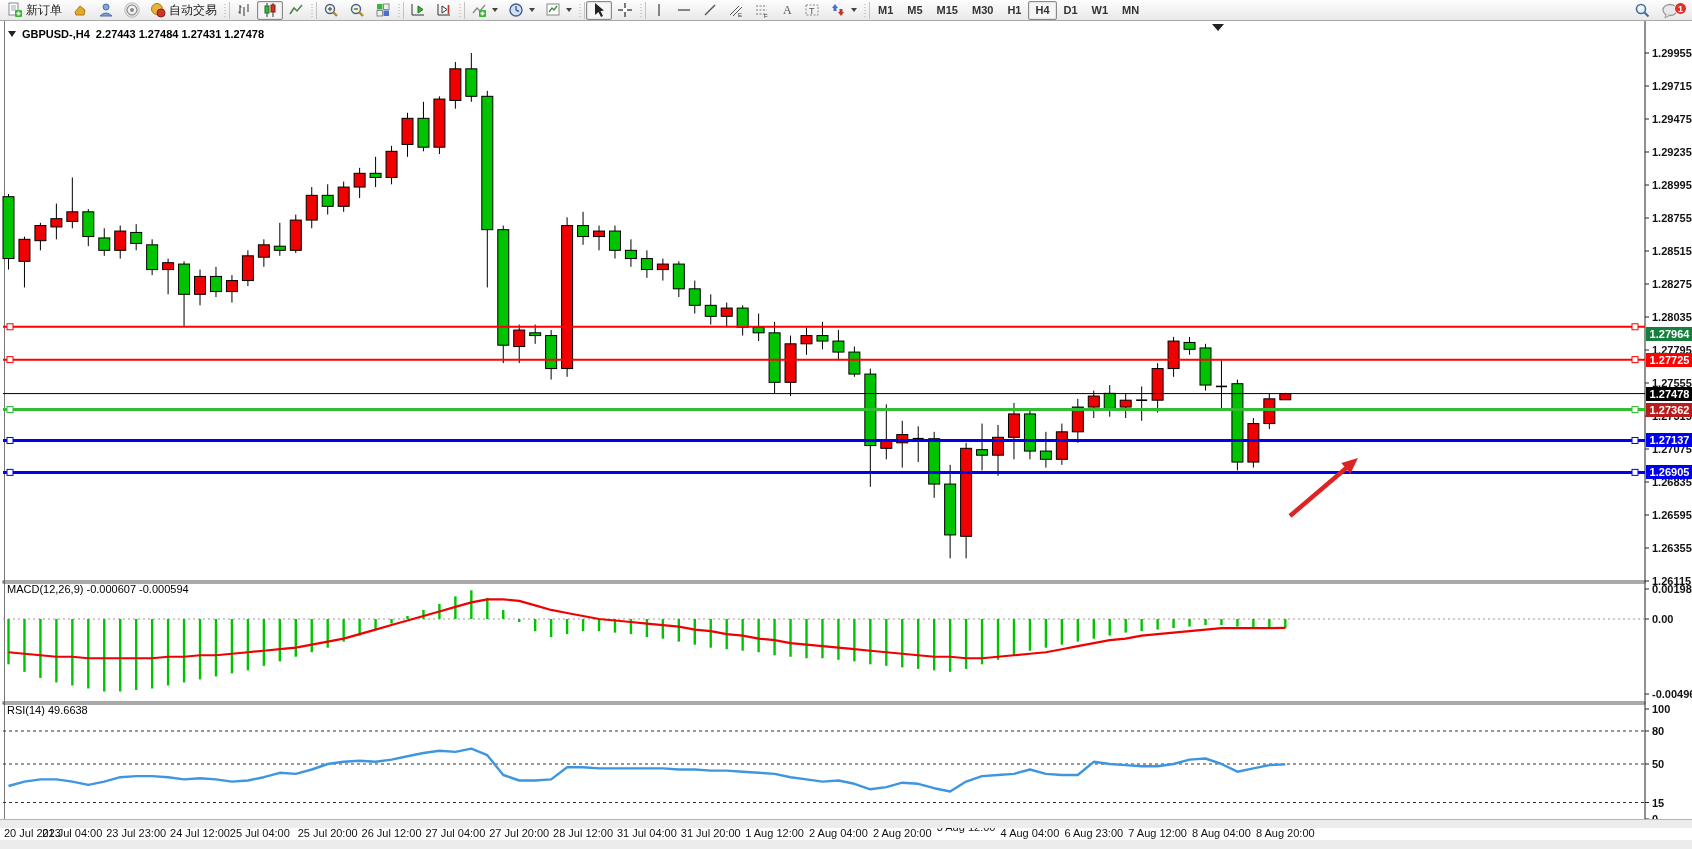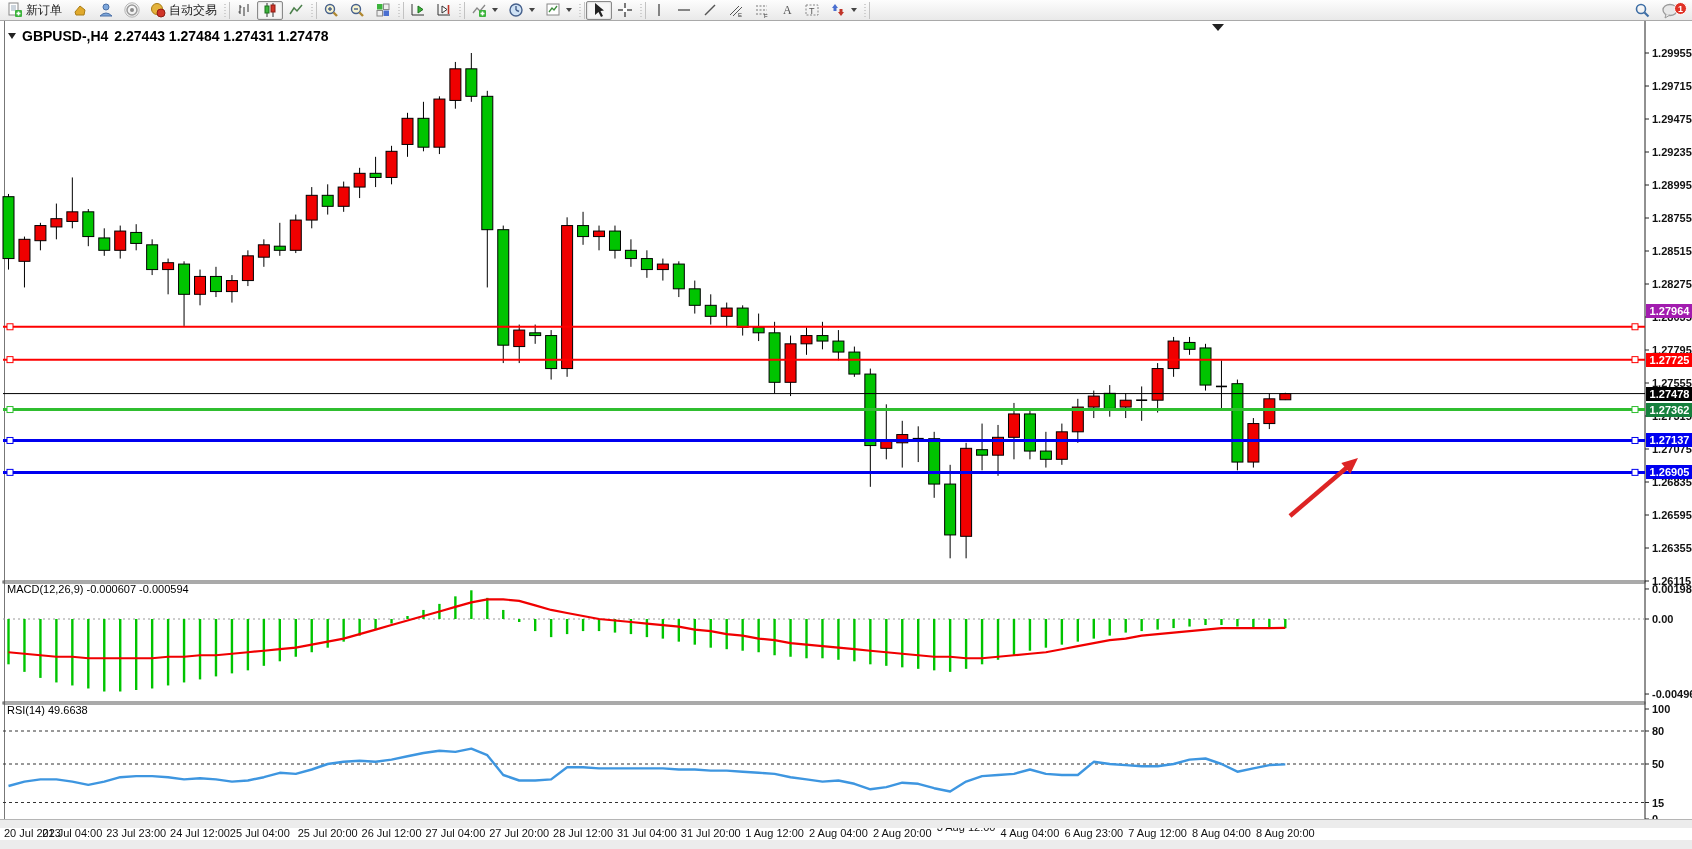--- a/index.html
+++ b/index.html
@@ -36,21 +36,21 @@
   }
   .tf-btn { padding:1px 6px; font-size:11px; font-weight:bold; color:#333; }
   .chat-badge {
     position:absolute; top:0px; right:2px; min-width:13px; height:13px; border-radius:8px;
     background:#e03226; color:#fff; font-size:9px; font-weight:bold; text-align:center;
     line-height:13px; padding:0 2px; border:1px solid #fff;
   }
   
   #surface { position:absolute; left:0; top:21px; width:1692px; height:819px; background:#fff; }
   #chart-svg { position:absolute; left:0; top:0; }
-  .overlay-label { position:absolute; color:#000; font-size:14px; white-space:nowrap; z-index:5; }
+  .overlay-label { position:absolute; color:#000; font-size:11px; white-space:nowrap; z-index:5; }
   #chart-title { left:8px; top:7px; font-weight:bold; display:flex; align-items:center; gap:6px; }
   .tri-down {
     width:0; height:0; border-left:4px solid transparent; border-right:4px solid transparent;
     border-top:6px solid #222; display:inline-block;
   }
   #macd-label { left:7px; top:562px; font-size:11px; }
   #rsi-label  { left:7px; top:683px; font-size:11px; }
   .y-label { position:absolute; left:1652px; width:44px; font-size:11px; font-weight:bold; color:#111; }
   .tag {
     position:absolute; left:1646px; width:47px; height:14px; z-index:6;
@@ -314,20 +314,31 @@
         <span>
           <svg width="16" height="16">
             <polygon points="5,2 8,6 6.5,6 6.5,9 3.5,9 3.5,6 2,6" fill="#4a6fd0"></polygon>
             <polygon points="11,14 14,10 12.5,10 12.5,7 9.5,7 9.5,10 8,10" fill="#c03428"></polygon>
           </svg>
         </span>
         <span class="dd"></span>
       </div>
   </div>
   <div class="sep"></div>
+  <div class="tgroup" id="tf-group">
+      <div class="tbtn tf-btn">M1</div>
+      <div class="tbtn tf-btn">M5</div>
+      <div class="tbtn tf-btn">M15</div>
+      <div class="tbtn tf-btn">M30</div>
+      <div class="tbtn tf-btn">H1</div>
+      <div class="tbtn tf-btn active">H4</div>
+      <div class="tbtn tf-btn">D1</div>
+      <div class="tbtn tf-btn">W1</div>
+      <div class="tbtn tf-btn">MN</div>
+    </div>
   <div style="flex:1"></div>
   <div class="tgroup">
     <div class="tbtn">
         <span>
           <svg width="17" height="17">
             <circle cx="7" cy="7" r="4.5" fill="none" stroke="#3e6ea5" stroke-width="1.6"></circle>
             <line x1="10.5" y1="10.5" x2="14.5" y2="14.5" stroke="#3e6ea5" stroke-width="2.2"></line>
           </svg>
         </span>
       </div>
@@ -700,24 +711,24 @@
       <div class="y-label" style="top: 561.97px;">0.001988</div>
       <div class="y-label" style="top: 592px;">0.00</div>
       <div class="y-label" style="top: 667.03px;">-0.004967</div>
       <div class="y-label" style="top: 682px;">100</div>
       <div class="y-label" style="top: 704px;">80</div>
       <div class="y-label" style="top: 737px;">50</div>
       <div class="y-label" style="top: 775.5px;">15</div>
       <div class="y-label" style="top: 792px;">0</div>
     </div>
   <div id="tags">
-      <div class="tag" style="top: 283px; background: #a21caf;">1.27964</div>
+      <div class="tag" style="top: 306px; background: #15803d;">1.27964</div>
       <div class="tag" style="top: 331.625px; background: rgb(254, 0, 0);">1.27725</div>
       <div class="tag" style="top: 365.587px; background: rgb(0, 0, 0);">1.27478</div>
-      <div class="tag" style="top: 381.538px; background: #15803d;">1.27362</div>
+      <div class="tag" style="top: 381.538px; background: #b91c1c;">1.27362</div>
       <div class="tag" style="top: 412.475px; background: rgb(0, 0, 240);">1.27137</div>
       <div class="tag" style="top: 444.375px; background: rgb(0, 0, 240);">1.26905</div>
     </div>
   <div id="time-axis">
       <div class="t-label" style="top: 6px; left: 4px;">20 Jul 2023</div>
       <div class="t-label" style="top: 6px; left: 38.34px; width: 68px; text-align: center;">21 Jul 04:00</div>
       <div class="t-label" style="top: 6px; left: 102.18px; width: 68px; text-align: center;">23 Jul 23:00</div>
       <div class="t-label" style="top: 6px; left: 166.02px; width: 68px; text-align: center;">24 Jul 12:00</div>
       <div class="t-label" style="top: 6px; left: 229.86px; width: 68px; text-align: left;">25 Jul 04:00</div>
       <div class="t-label" style="top: 6px; left: 293.7px; width: 68px; text-align: center;">25 Jul 20:00</div>

